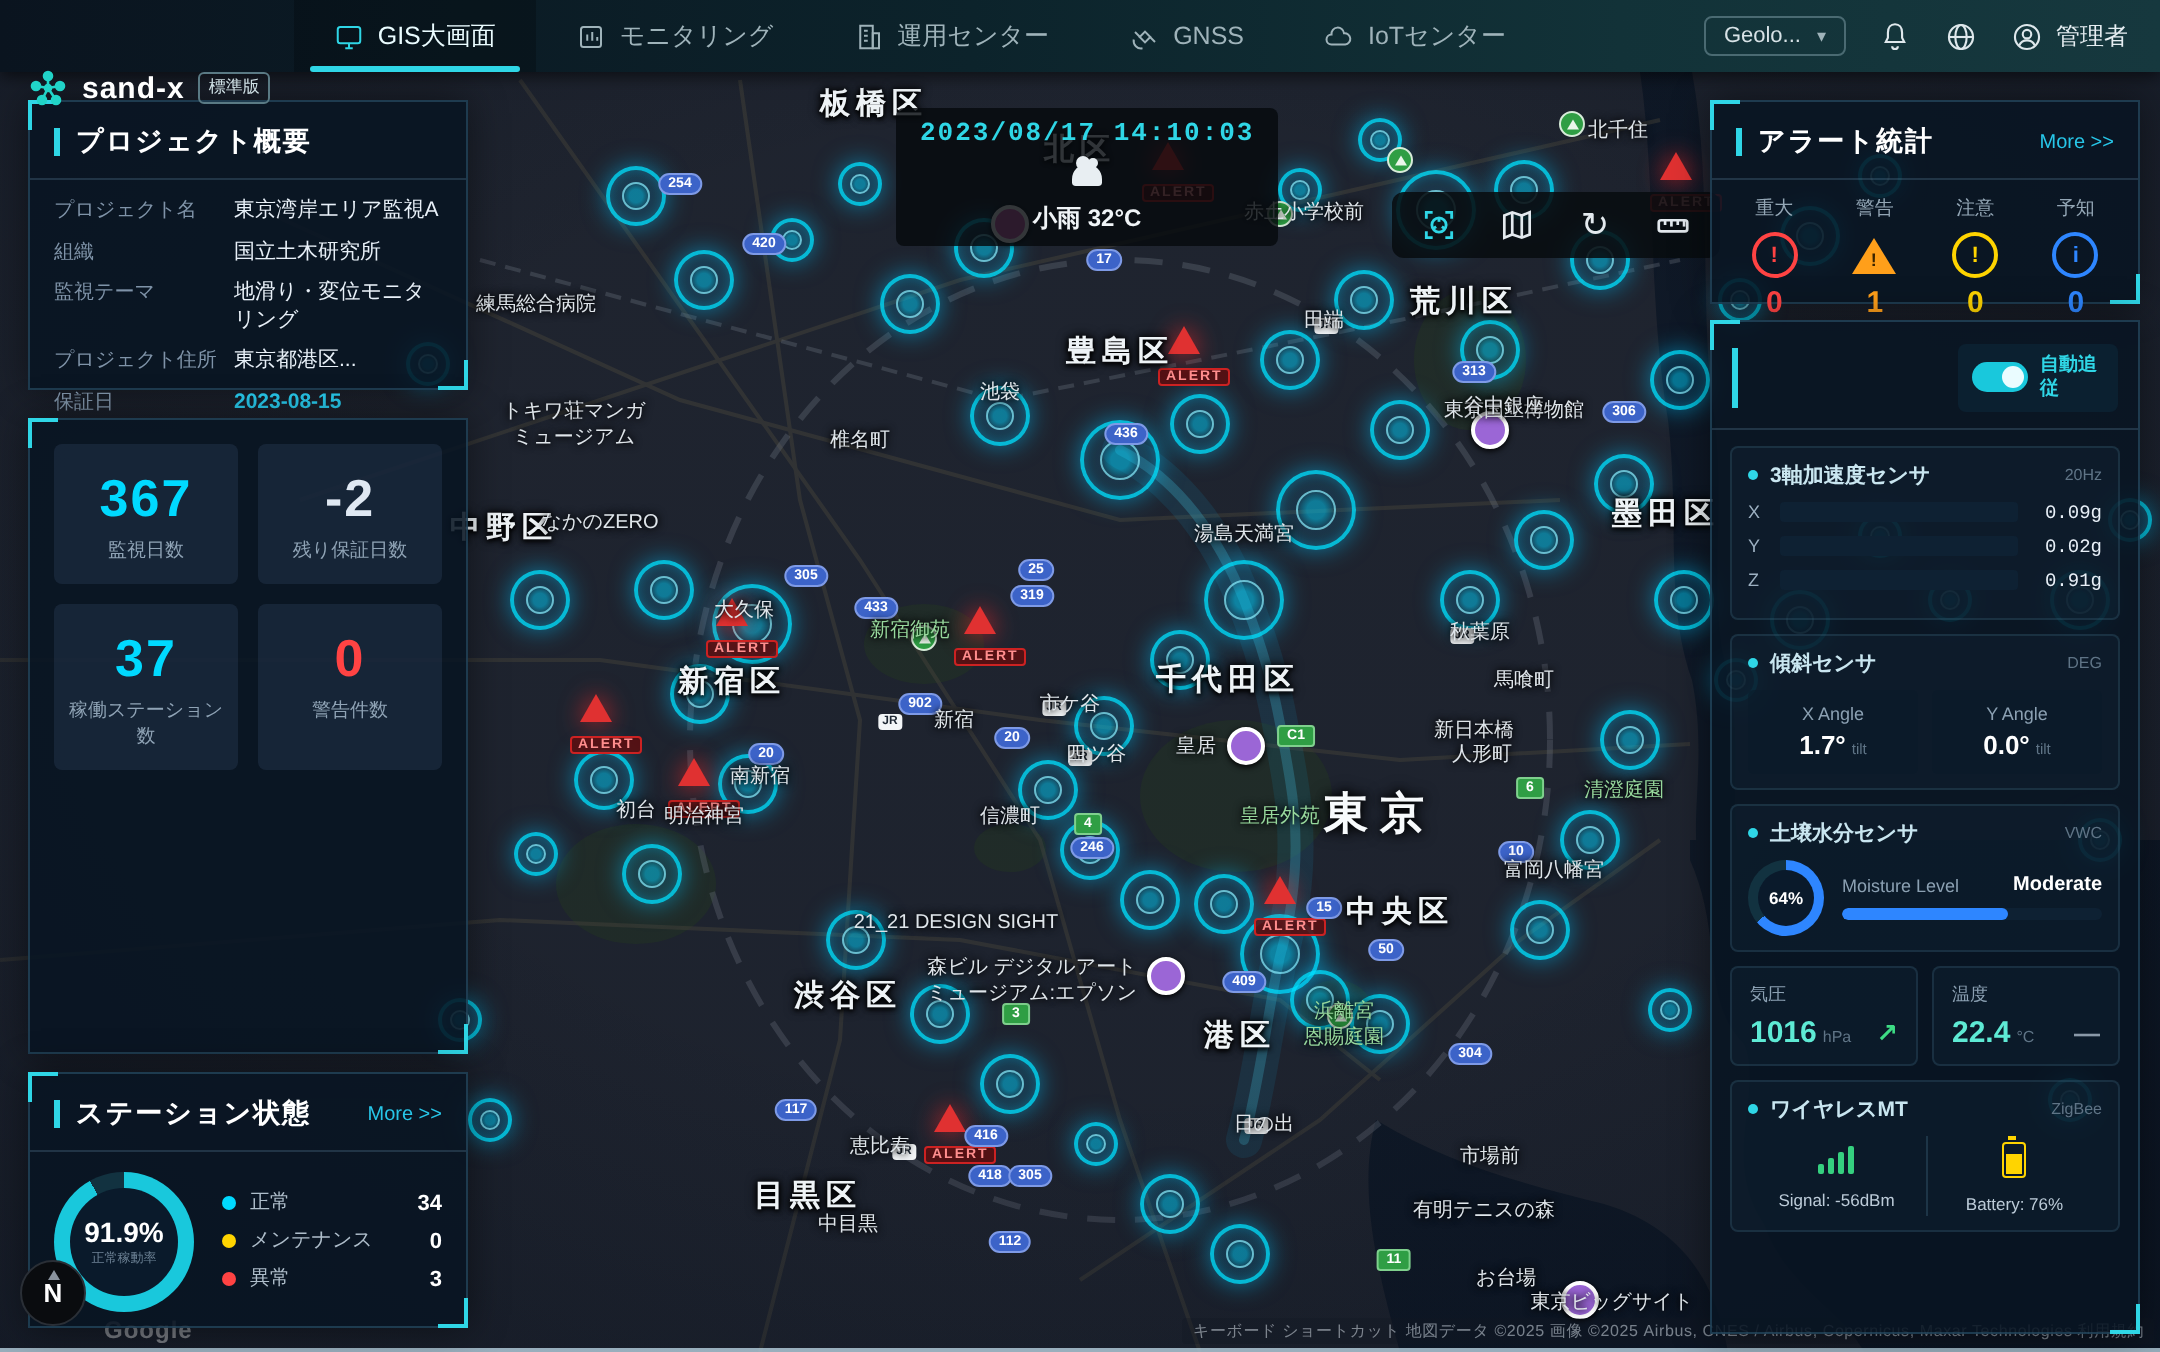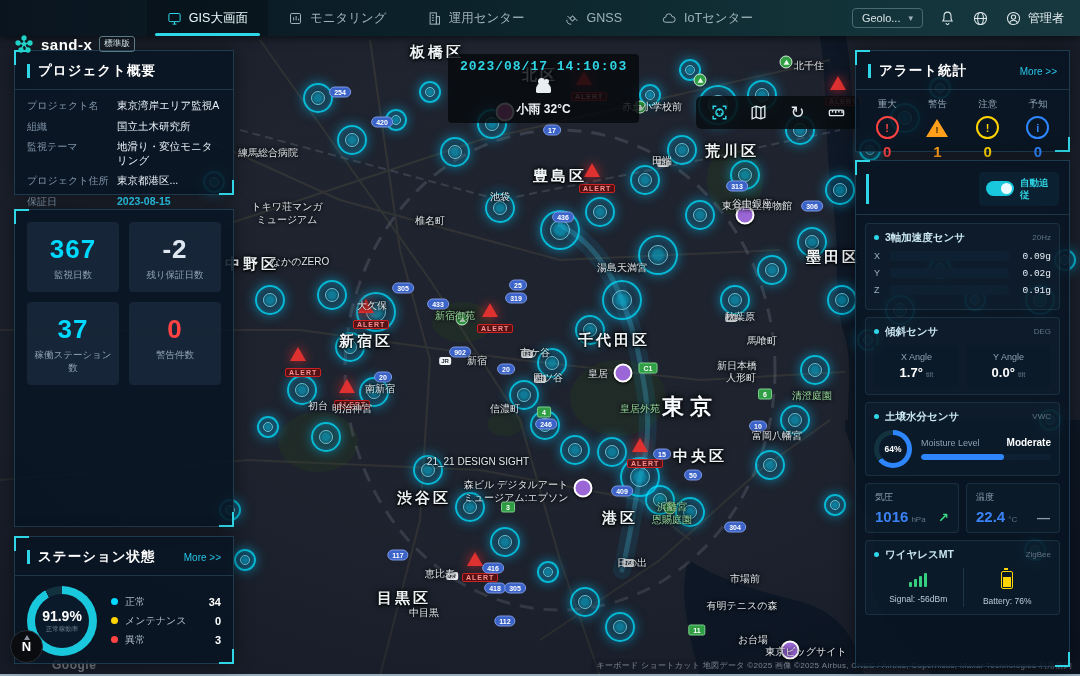--- a/index.html
+++ b/index.html
@@ -196,21 +196,21 @@
   .soil-top{display:flex;align-items:center;margin-bottom:6px;}
   .soil-lbl{color:#8ba0b2;font-size:9px;}
   .soil-lvl{margin-left:auto;color:#fff;font-size:10px;font-weight:700;}
   .soil-track{height:6px;background:#0e2133;border-radius:3px;overflow:hidden;}
   .soil-fill{height:100%;background:#2e86ff;border-radius:3px;}
 
   .env-grid{display:grid;grid-template-columns:1fr 1fr;gap:7px;}
   .env-card{background:rgba(22,42,62,.28);border:1px solid rgba(96,148,178,.18);border-radius:4px;padding:7px 9px;}
   .env-lbl{color:#8ba0b2;font-size:9px;}
   .env-row2{display:flex;align-items:baseline;margin-top:4px;}
-  .env-val{color:#3b82f6;font-size:15px;font-weight:700;}
+  .env-val{color:#5eead4;font-size:15px;font-weight:700;}
   .env-unit{color:#5f7486;font-size:8px;margin-left:3px;}
   .env-trend{margin-left:auto;font-size:13px;font-weight:700;}
 
   .wl-grid{display:grid;grid-template-columns:1fr 1fr;}
   .wl-cell{text-align:center;padding:3px 0 1px;}
   .wl-cell+.wl-cell{border-left:1px solid rgba(96,148,178,.22);}
   .sig-bars{display:inline-flex;align-items:flex-end;gap:2px;height:16px;color:#35d07f;}
   .sig-bars i{width:3px;background:currentColor;border-radius:1px;}
   .batt{display:inline-block;width:10px;height:16px;border:1.5px solid currentColor;border-radius:2px;position:relative;color:#ffd400;}
   .batt::before{content:"";position:absolute;top:-4px;left:2px;width:4px;height:2px;background:currentColor;}

